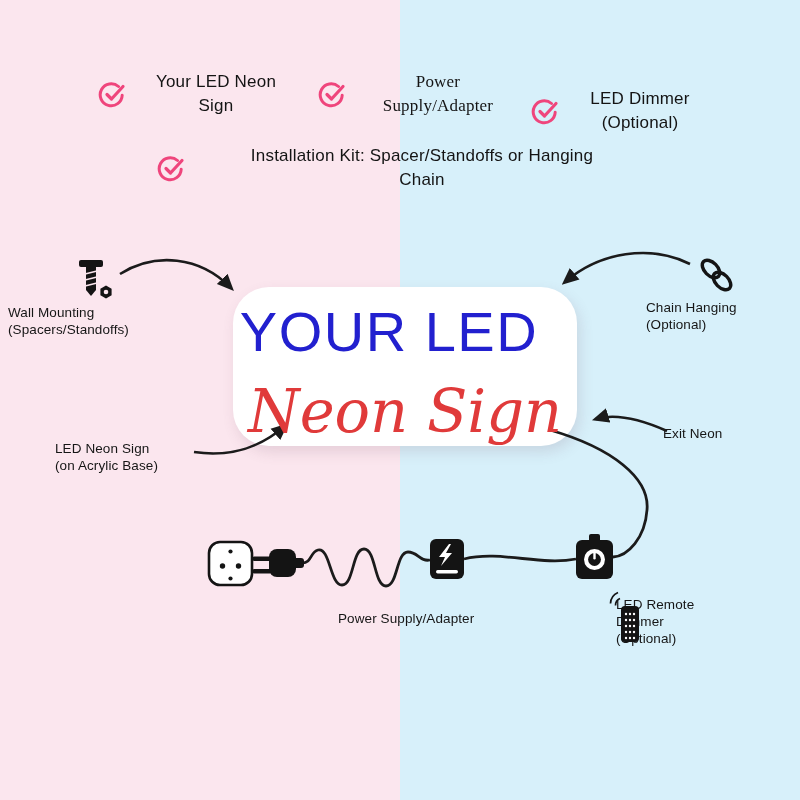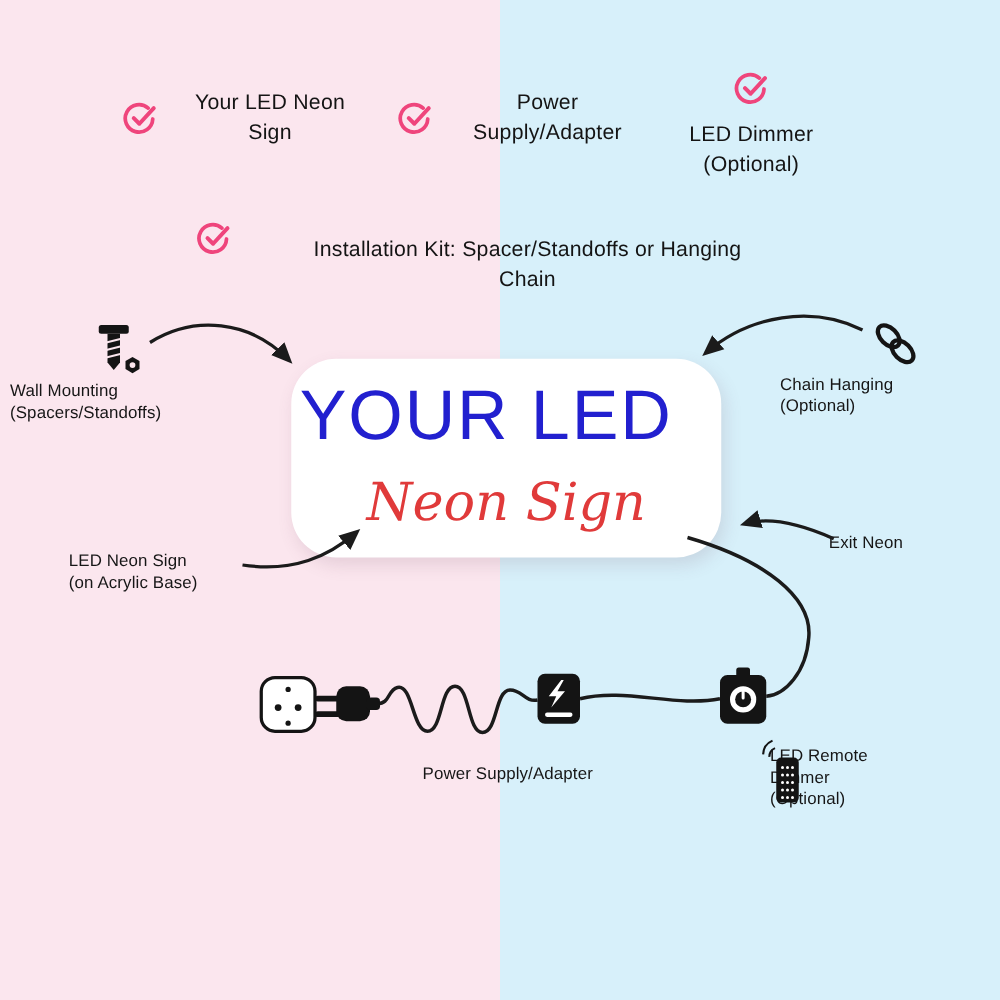--- a/index.html
+++ b/index.html
@@ -25,21 +25,21 @@
     box-shadow:3px 6px 14px rgba(120,80,105,0.16);
   }
   .sign-title {
     position:absolute; left:233px; top:299px; width:312px; z-index:3;
     font-size:56px; letter-spacing:1.5px; text-align:center;
     color:#2220cf; font-weight:500;
   }
   .sign-script {
     position:absolute; left:233px; top:377px; width:344px; z-index:3;
     font-family:"DejaVu Serif", serif; font-style:italic; font-weight:500;
-    font-size:42px; text-align:center; color:#e03a3a;
+    font-size:59px; text-align:center; color:#e03a3a;
   }
   .overlay { position:absolute; left:0; top:0; z-index:2; pointer-events:none; }
 </style>
 </head>
 <body>
 
 <div class="stage">
 
   <div class="check-item" style="left:98px; top:70px;">
     <svg width="28" height="28" viewBox="0 0 28 28">
@@ -48,39 +48,39 @@
     </svg>
     <div class="check-text" style="width:158px;">Your LED Neon
 Sign</div>
   </div>
 
   <div class="check-item" style="left:318px; top:70px;">
     <svg width="28" height="28" viewBox="0 0 28 28">
       <path d="M20.5,5.5 A11,11 0 1 0 24.2,14.2" fill="none" stroke="#ef457c" stroke-width="3" stroke-linecap="round"></path>
       <path d="M9,13.5 L13.5,18 L25,5.5" fill="none" stroke="#ef457c" stroke-width="3.2" stroke-linecap="round" stroke-linejoin="round"></path>
     </svg>
-    <div class="check-text" style="width:162px;">Power
+    <div class="check-text" style="width:162px;font-family:Liberation Serif, serif;">Power
 Supply/Adapter</div>
   </div>
 
-  <div class="check-item" style="left:531px; top:55px;flex-direction:column;">
+  <div class="check-item" style="left:531px; top:87px;">
     <svg width="28" height="28" viewBox="0 0 28 28">
       <path d="M20.5,5.5 A11,11 0 1 0 24.2,14.2" fill="none" stroke="#ef457c" stroke-width="3" stroke-linecap="round"></path>
       <path d="M9,13.5 L13.5,18 L25,5.5" fill="none" stroke="#ef457c" stroke-width="3.2" stroke-linecap="round" stroke-linejoin="round"></path>
     </svg>
     <div class="check-text" style="width:140px;">LED Dimmer
 (Optional)</div>
   </div>
 
   <div class="check-item" style="left:157px; top:144px;">
     <svg width="28" height="28" viewBox="0 0 28 28">
       <path d="M20.5,5.5 A11,11 0 1 0 24.2,14.2" fill="none" stroke="#ef457c" stroke-width="3" stroke-linecap="round"></path>
       <path d="M9,13.5 L13.5,18 L25,5.5" fill="none" stroke="#ef457c" stroke-width="3.2" stroke-linecap="round" stroke-linejoin="round"></path>
     </svg>
-    <div class="check-text" style="width:452px;margin-top:44px;">Installation Kit: Spacer/Standoffs or Hanging
+    <div class="check-text" style="width:452px;">Installation Kit: Spacer/Standoffs or Hanging
 Chain</div>
   </div>
 
   <div class="sign-blob"></div>
   <div class="sign-title">YOUR LED</div>
   <div class="sign-script">Neon Sign</div>
 
   <svg class="overlay" width="800" height="800" viewBox="0 0 800 800">
     <defs>
       <marker id="ah" viewBox="0 0 10 10" refX="7.5" refY="5" markerWidth="6.5" markerHeight="6.5" orient="auto">
@@ -160,21 +160,21 @@
         <circle cx="630" cy="632" r="1.2" fill="#ffffff"></circle>
         <circle cx="634" cy="632" r="1.2" fill="#ffffff"></circle>
       <circle cx="626" cy="638" r="1.2" fill="#ffffff"></circle>
         <circle cx="630" cy="638" r="1.2" fill="#ffffff"></circle>
         <circle cx="634" cy="638" r="1.2" fill="#ffffff"></circle>
     </g>
   </svg>
 
   <div class="callout" style="left:8px; top:304px; width:165px;">Wall Mounting
 (Spacers/Standoffs)</div>
-  <div class="callout" style="left:624px; top:299px; width:148px;">Chain Hanging
+  <div class="callout" style="left:646px; top:299px; width:148px;">Chain Hanging
 (Optional)</div>
   <div class="callout" style="left:55px; top:440px; width:165px;">LED Neon Sign
 (on Acrylic Base)</div>
   <div class="callout" style="left:663px; top:425px; width:78px;">Exit Neon</div>
   <div class="callout" style="left:338px; top:610px; width:215px;">Power Supply/Adapter</div>
   <div class="callout" style="left:616px; top:596px; width:100px;">LED Remote
 Dimmer
 (Optional)</div>
 
 </div>

